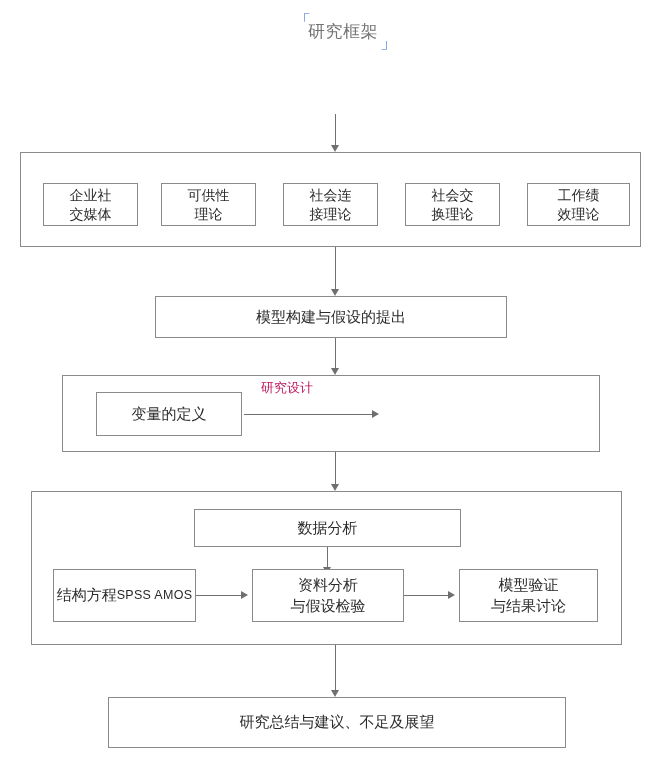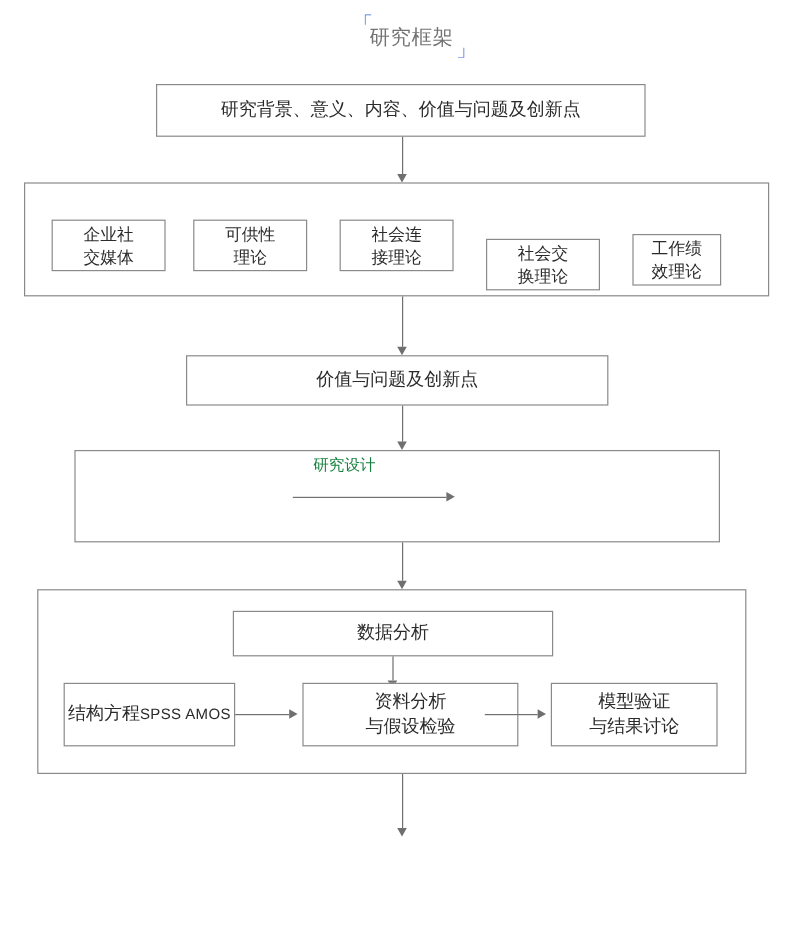--- a/index.html
+++ b/index.html
@@ -89,21 +89,21 @@
     position: absolute;
     width: 0; height: 0;
     border-top: 4.5px solid transparent;
     border-bottom: 4.5px solid transparent;
     border-left: 7px solid #6f6f6f;
   }
 
   .floating-label {
     position: absolute;
     font-size: 13px;
-    color: #15803d;
+    color: #be185d;
     white-space: nowrap;
   }
   .sub-line {
     display: block;
   }
   .mono-label {
     font-size: 12.5px;
     letter-spacing: 0.3px;
   }
 </style>
@@ -111,23 +111,20 @@
 <body>
 
 <div id="canvas">
 
   <div class="title-wrap">
     <span class="bracket bracket-open">「</span>
     <span class="title-text">研究框架</span>
     <span class="bracket bracket-close">」</span>
   </div>
 
-  <div class="box t15" style="left:130px; top:70px; width:408px; height:44px;">
-    <span>研究背景、意义、内容、价值与问题及创新点</span>
-  </div>
 
   <div class="vline" style="left:335px; top:114px; height:31px;"></div>
   <div class="arrow-down" style="left:330.5px; top:145px;"></div>
 
   <div class="container-box" style="left:20px; top:152px; width:621px; height:95px;">
 
     <div class="box t14" style="left:22px; top:30px; width:95px; height:43px;">
       <span>
         <span class="sub-line">企业社</span>
         <span class="sub-line">交媒体</span>
@@ -141,49 +138,52 @@
       </span>
     </div>
 
     <div class="box t14" style="left:140px; top:30px; width:95px; height:43px;">
       <span>
         <span class="sub-line">可供性</span>
         <span class="sub-line">理论</span>
       </span>
     </div>
 
-    <div class="box t14" style="left:384px; top:46px; width:95px; height:43px;align-items:center;">
+    <div class="box t14" style="left:384px; top:30px; width:95px; height:43px;align-items:center;">
       <span>
         <span class="sub-line">社会交</span>
         <span class="sub-line">换理论</span>
       </span>
     </div>
 
-    <div class="box t14" style="left:506px; top:30px; width:74px; height:43px;margin-top:12px;">
+    <div class="box t14" style="left:506px; top:30px; width:103px; height:43px;">
       <span>
         <span class="sub-line">工作绩</span>
         <span class="sub-line">效理论</span>
       </span>
     </div>
   </div>
 
   <div class="vline" style="left:335px; top:247px; height:42px;"></div>
   <div class="arrow-down" style="left:330.5px; top:289px;"></div>
 
   <div class="box t15" style="left:155px; top:296px; width:352px; height:42px;">
-    <span>价值与问题及创新点</span>
+    <span>模型构建与假设的提出</span>
   </div>
 
   <div class="vline" style="left:335px; top:338px; height:30px;"></div>
   <div class="arrow-down" style="left:330.5px; top:368px;"></div>
 
   <div class="container-box" style="left:62px; top:375px; width:538px; height:77px;">
 
     <div class="floating-label" style="left:198px; top:3px;">研究设计</div>
 
+    <div class="box t15" style="left:33px; top:16px; width:146px; height:44px;">
+      <span>变量的定义</span>
+    </div>
 
     <div class="hline" style="left:181px; top:38px; width:128px;"></div>
     <div class="arrow-right" style="left:309px; top:33.5px;"></div>
 
   </div>
 
   <div class="vline" style="left:335px; top:452px; height:32px;"></div>
   <div class="arrow-down" style="left:330.5px; top:484px;"></div>
 
   <div class="container-box" style="left:31px; top:491px; width:591px; height:154px;">
@@ -196,31 +196,34 @@
     <div class="arrow-down" style="left:290.5px; top:75px;"></div>
 
     <div class="box" style="left:21px; top:77px; width:143px; height:53px; flex-direction:row; justify-content:center;">
       <span class="t15 sub-line">结构方程</span>
       <span class="mono-label sub-line">SPSS    AMOS</span>
     </div>
 
     <div class="hline" style="left:164px; top:103px; width:45px;"></div>
     <div class="arrow-right" style="left:209px; top:98.5px;"></div>
 
-    <div class="box t15" style="left:220px; top:77px; width:180px; height:53px; flex-direction:column; justify-content:center;">
+    <div class="box t15" style="left:220px; top:77px; width:152px; height:53px; flex-direction:column; justify-content:center;">
       <span class="sub-line">资料分析</span>
       <span class="sub-line">与假设检验</span>
     </div>
 
     <div class="hline" style="left:372px; top:103px; width:44px;"></div>
     <div class="arrow-right" style="left:416px; top:98.5px;"></div>
 
     <div class="box t15" style="left:427px; top:77px; width:139px; height:53px; flex-direction:column; justify-content:center;">
       <span class="sub-line">模型验证</span>
       <span class="sub-line">与结果讨论</span>
     </div>
   </div>
 
   <div class="vline" style="left:335px; top:645px; height:45px;"></div>
   <div class="arrow-down" style="left:330.5px; top:690px;"></div>
 
+  <div class="box t15" style="left:108px; top:697px; width:458px; height:51px;">
+    <span>研究总结与建议、不足及展望</span>
+  </div>
 
 </div>
 
 </body></html>

